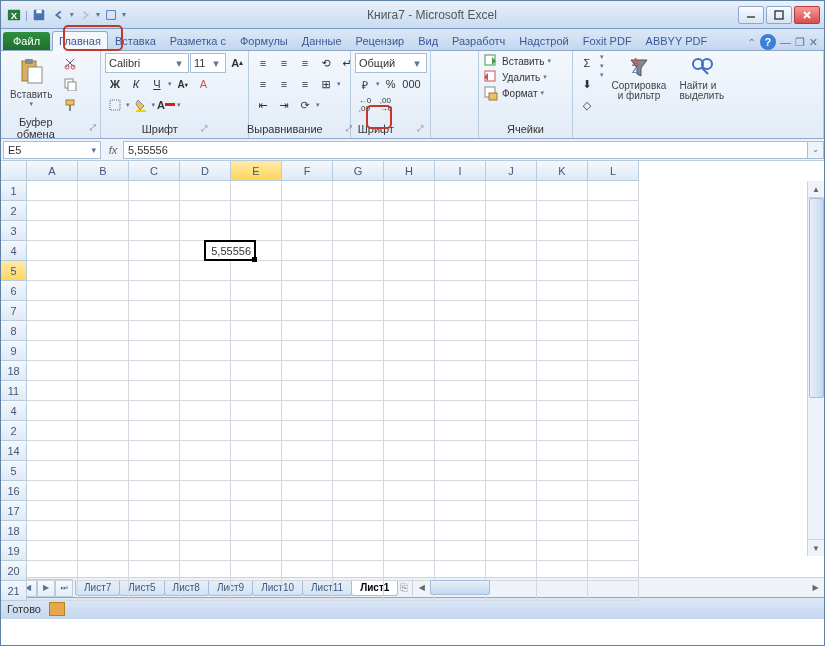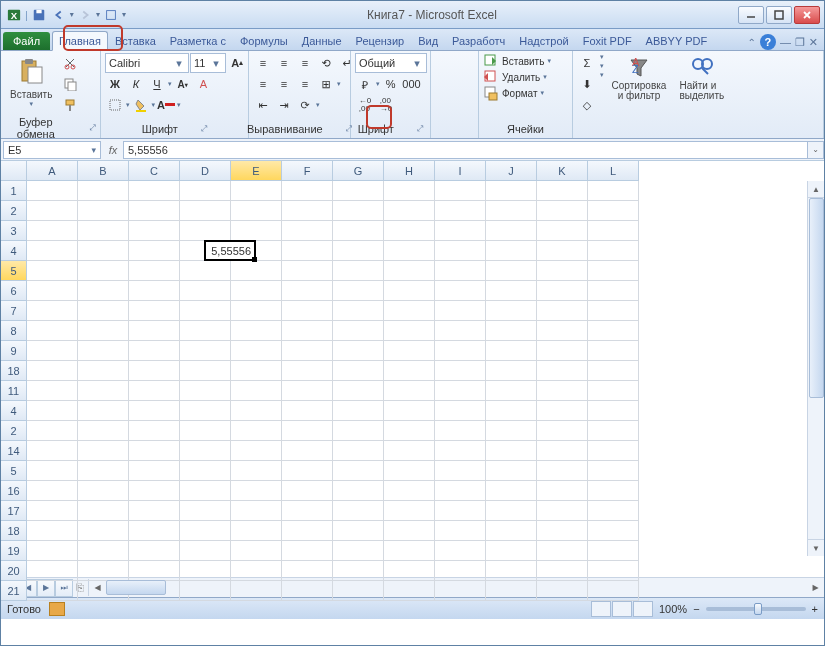--- a/index.html
+++ b/index.html
@@ -670,39 +670,35 @@
   </div>
 </div>
 
 <div class="hscroll-area">
   <div class="sheet-nav" id="sheet-nav">
       <div class="sheet-nav-btn">⏮</div>
       <div class="sheet-nav-btn">◀</div>
       <div class="sheet-nav-btn">▶</div>
       <div class="sheet-nav-btn">⏭</div>
     </div>
+  <div class="sheet-tabs" id="sheet-tabs">
+      <div class="sheet-tab">Лист7</div>
+      <div class="sheet-tab">Лист5</div>
+      <div class="sheet-tab">Лист8</div>
+      <div class="sheet-tab">Лист9</div>
+      <div class="sheet-tab">Лист10</div>
+      <div class="sheet-tab">Лист11</div>
+      <div class="sheet-tab active">Лист1</div>
+    </div>
   <span style="font-size:10px;color:#888;margin-left:3px;cursor:pointer">⎘</span>
   <div class="hscroll">
     <div style="width:17px;text-align:center;font-size:8px;color:#666">◀</div>
     <div class="hscroll-track">
         <div class="hscroll-thumb"></div>
       </div>
     <div style="width:17px;text-align:center;font-size:8px;color:#666">▶</div>
   </div>
 </div>
 
 <div class="statusbar">
   <span>Готово</span>
   <div style="width:16px;height:14px;background:#e8a848;margin-left:8px;border:1px solid #b88020"></div>
-  <div class="status-right">
-    <div class="view-btns">
-      <div class="view-btn"></div>
-      <div class="view-btn"></div>
-      <div class="view-btn"></div>
-    </div>
-    <span>100%</span>
-    <span style="cursor:pointer">−</span>
-    <div class="zoom-slider">
-        <div class="zoom-thumb"></div>
-      </div>
-    <span style="cursor:pointer">+</span>
-  </div>
 </div>
 
 </body></html>

